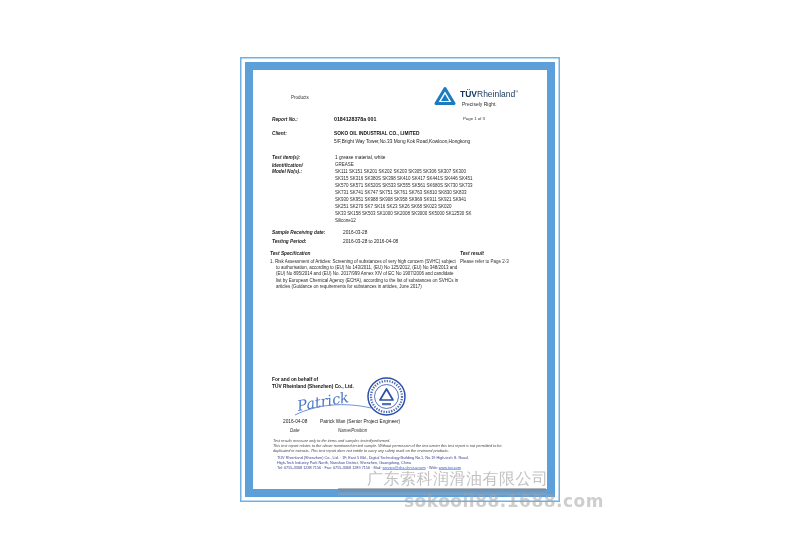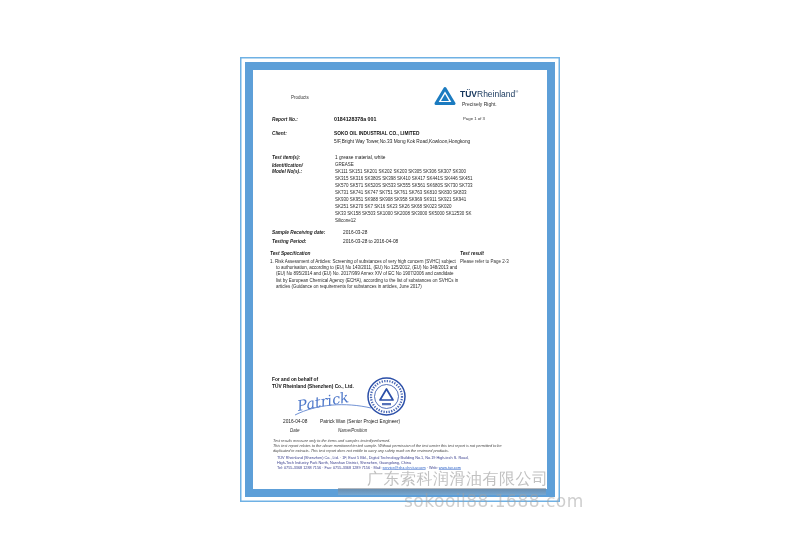--- a/index.html
+++ b/index.html
@@ -34,21 +34,21 @@
        transform:rotate(-10deg);}
   .sigline{position:absolute;}
   .smalllbl{font-size:9px;font-style:italic;color:#333;}
   
   .shadow-strip{position:absolute;left:338px;top:488px;width:208px;height:7px;z-index:3;
     background:linear-gradient(180deg, rgba(110,120,132,.55), rgba(178,186,194,.3));}
   
   .wm-cn{position:absolute;left:367px;top:469px;font-size:16px;letter-spacing:0.5px;
     color:rgba(148,148,148,.58);z-index:4;font-family:"DejaVu Sans", sans-serif;white-space:nowrap;}
   .wm-site{position:absolute;left:404px;top:491px;font-size:17px;letter-spacing:0.5px;
-    color:rgba(162,162,162,.52);z-index:4;font-family:"DejaVu Sans", sans-serif;white-space:nowrap;}
+    color:rgba(162,162,162,.52);z-index:4;font-family:"DejaVu Sans", sans-serif;white-space:nowrap;font-weight:bold;}
 </style>
 </head>
 <body>
 
 <div class="photo">
   <div class="photo-inner">
     <div class="outer-line"></div>
     <div class="band"></div>
 
     <div class="doc">

